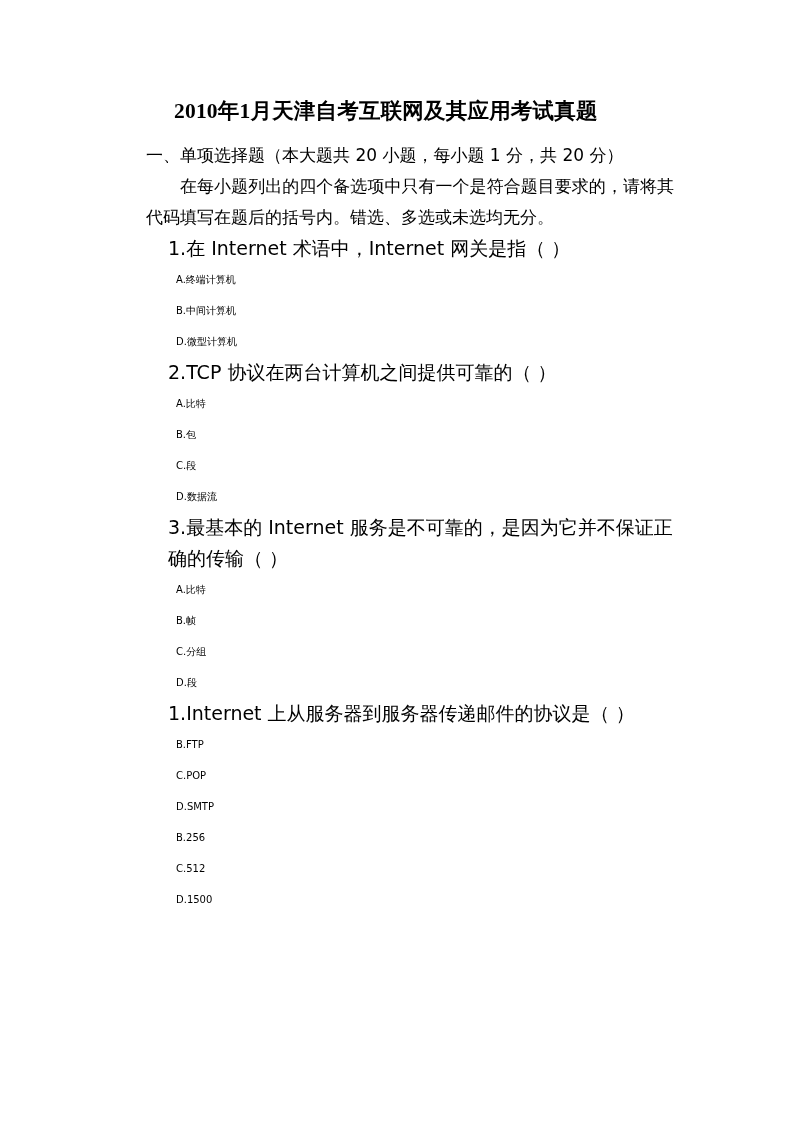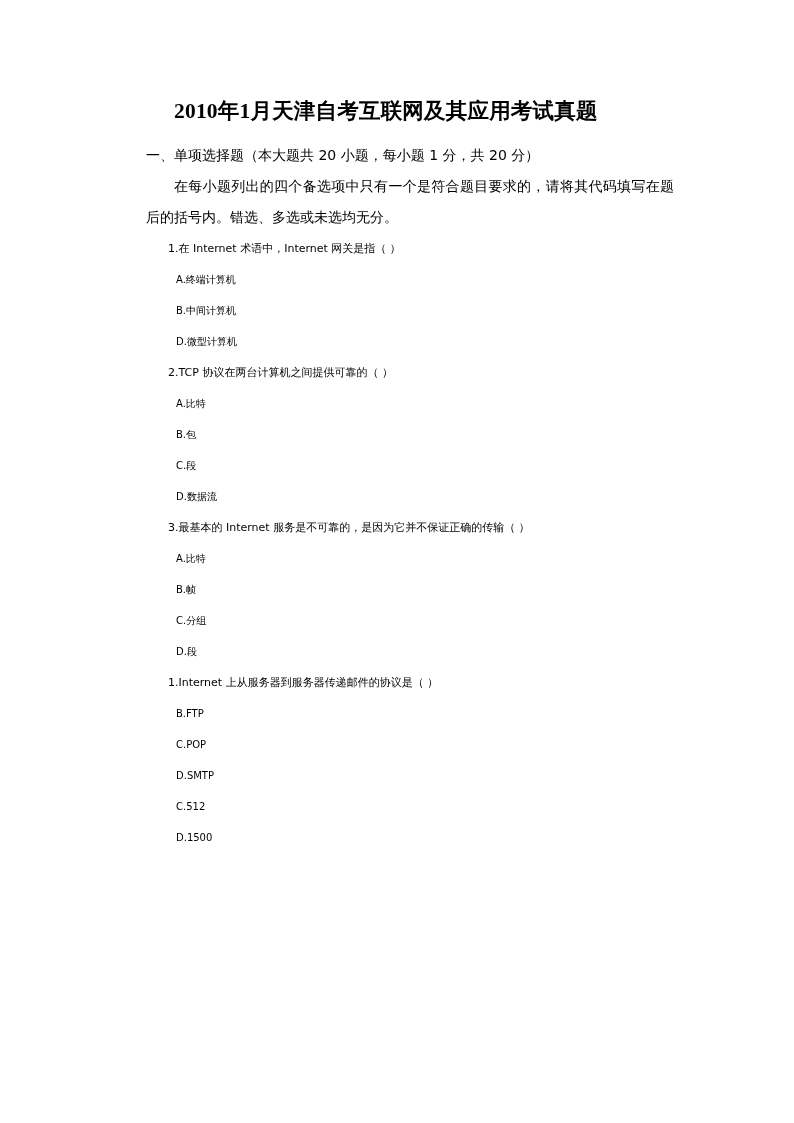--- a/index.html
+++ b/index.html
@@ -25,31 +25,31 @@
     font-family: "Liberation Serif", "DejaVu Serif", serif;
     font-weight: bold;
     font-size: 21.5px;
     line-height: 1.4;
     text-align: left;
     margin: 0 0 14px 28px;
     letter-spacing: 0.2px;
   }
   .para {
     font-family: "DejaVu Sans", "Liberation Sans", sans-serif;
-    font-size: 14px;
+    font-size: 17px;
     line-height: 31px;
     margin: 0;
     text-align: justify;
   }
   .para.indent2 {
     text-indent: 2em;
   }
   .q-line {
     font-family: "DejaVu Sans", "Liberation Sans", sans-serif;
-    font-size: 11px;
+    font-size: 19px;
     line-height: 31px;
     margin: 0;
     padding-left: 22px;
   }
   .opt-line {
     font-family: "DejaVu Sans", "Liberation Sans", sans-serif;
     font-size: 10px;
     line-height: 31px;
     margin: 0;
     padding-left: 30px;
@@ -93,17 +93,18 @@
   </div>
 
   <div class="block">
     <p class="q-line">1.Internet 上从服务器到服务器传递邮件的协议是（ ）</p>
     <p class="opt-line">B.FTP</p>
     <p class="opt-line">C.POP</p>
     <p class="opt-line">D.SMTP</p>
   </div>
 
   <div class="block">
+    <p class="opt-line">B.256</p>
     <p class="opt-line">C.512</p>
     <p class="opt-line">D.1500</p>
   </div>
 
 </div>
 
 </body></html>

